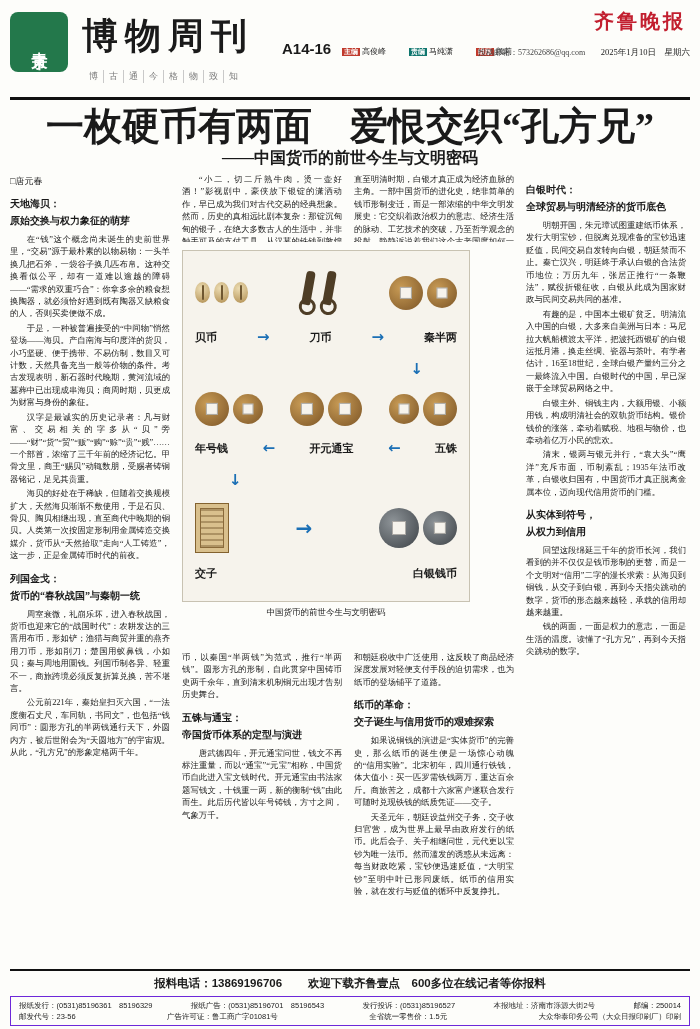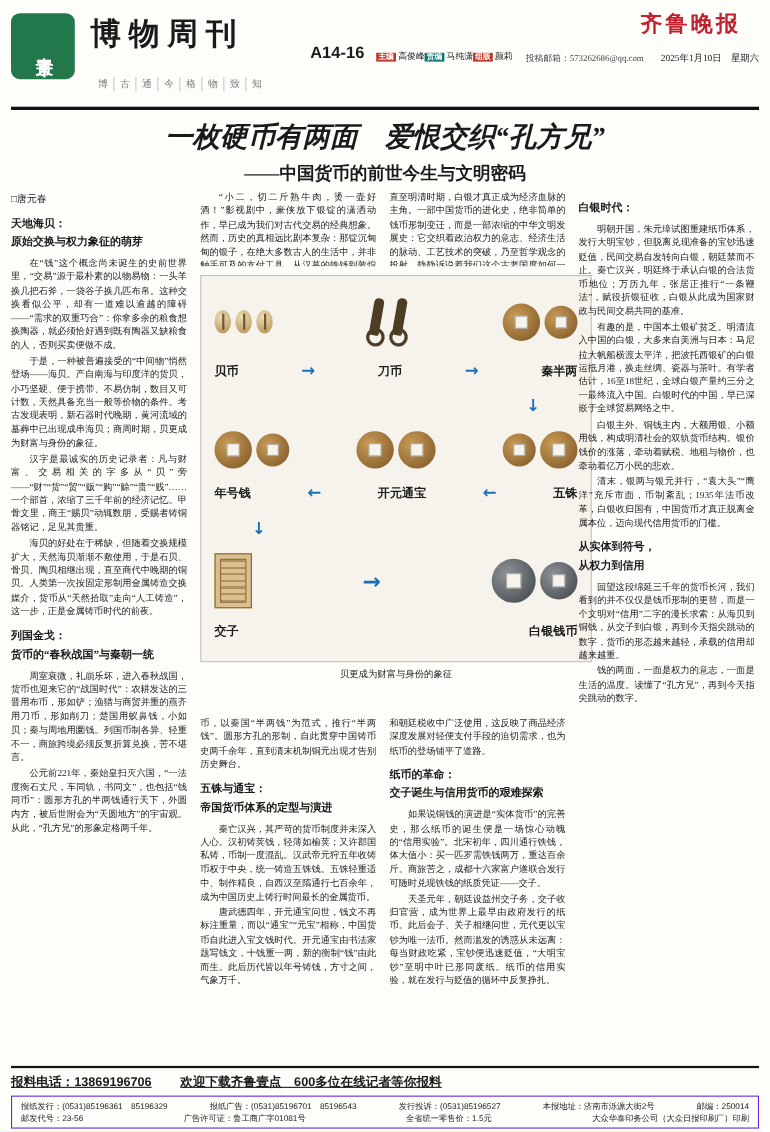--- a/index.html
+++ b/index.html
@@ -5,55 +5,55 @@
   * { box-sizing: border-box; margin: 0; padding: 0; }
   body { background:#888; font-family:"Liberation Serif","DejaVu Serif",serif; }
   .page { width:700px; height:1029px; margin:0 auto; background:#fdfdfa; color:#1a1a1a;
           position:relative; padding:6px 10px; overflow:hidden; }
 
   
   .masthead { position:relative; height:94px; border-bottom:3px solid #111; }
   .logo { position:absolute; left:0; top:6px; width:58px; height:60px; background:#23784b;
           border-radius:8px; color:#fff; display:flex; align-items:center; justify-content:center;
           writing-mode:vertical-rl; font-size:16px; font-weight:bold; letter-spacing:2px; }
-  .section-title { position:absolute; left:72px; top:6px; font-size:28px; font-weight:bold; letter-spacing:7px; }
+  .section-title { position:absolute; left:72px; top:6px; font-size:36px; font-weight:bold; letter-spacing:7px; }
   .motto { position:absolute; left:74px; top:64px; font-size:9px; color:#7a7a7a; display:flex; }
   .motto span { padding:0 5px; border-right:1px solid #c9c9c9; }
   .motto span:last-child { border-right:0; }
   .page-code { position:absolute; left:272px; top:34px; font-size:15px; font-weight:bold;
                font-family:"Liberation Sans",sans-serif; }
-  .staff { position:absolute; left:332px; top:40px; font-size:8px; display:flex; gap:0; align-items:center; }
+  .staff { position:absolute; left:332px; top:40px; font-size:8px; display:flex; gap:23px; align-items:center; }
   .chip .role { color:#fff; background:#c0392b; padding:0 2px; font-size:7px; margin-right:2px; }
   .staff span.chip:nth-of-type(2) .role { background:#0f766e; }
   .email { position:absolute; left:468px; top:41px; font-size:8px; color:#444; }
   .date { position:absolute; right:0; top:41px; font-size:8.5px; }
-  .paper-name { position:absolute; right:16px; top:2px; font-size:20px; font-weight:bold; color:#c21f2f; letter-spacing:3px; }
+  .paper-name { position:absolute; right:4px; top:2px; font-size:20px; font-weight:bold; color:#c21f2f; letter-spacing:3px; }
 
   
   .headline { text-align:center; padding-top:7px; }
-  .headline .title { font-size:25px; font-weight:bold; line-height:38px;font-style:italic; }
+  .headline .title { font-size:38px; font-weight:bold; line-height:38px; }
   .headline .subtitle { font-size:16px; font-weight:bold; margin-top:3px; }
 
   
   .content { position:relative; margin-top:5px; height:790px; }
   .col { position:absolute; width:160px; overflow:hidden; }
   #c1 { left:0; top:0; height:790px; }
   #c2t { left:172px; top:0; height:68px; }
   #c3t { left:344px; top:0; height:68px; }
   #c2b { left:172px; top:478px; height:312px; }
   #c3b { left:344px; top:478px; height:312px; }
   #c4 { left:516px; top:0; height:790px; }
   .byline { font-size:9px; margin:1px 0 6px; }
   .para { font-size:8.4px; line-height:12.4px; text-align:justify; text-indent:2em; margin-bottom:2px; }
   .lead { text-indent:0; }
   .sec-h { margin:7px 0 5px; }
   .h-line { display:block; font-size:10px; font-weight:bold; line-height:17px; }
 
   
-  .figure { position:absolute; left:172px; top:76px; width:356px; }
+  .figure { position:absolute; left:172px; top:76px; width:288px; }
   .fig-box { height:352px; background:#f6f3ec; border:1px solid #c8c2b2; display:flex;
              flex-direction:column; justify-content:space-evenly; padding:6px 12px; }
   .fig-row { display:flex; align-items:center; justify-content:space-between; }
   .group { display:flex; gap:4px; align-items:center; }
   .lab-row { display:flex; align-items:center; justify-content:space-between; font-weight:bold; font-size:11px; }
   .lab { text-align:center; }
   .arr { color:#1b6fb5; font-weight:bold; font-size:15px; font-family:"DejaVu Sans",sans-serif; }
   .arr.big { font-size:20px; }
   .varrow { display:flex; }
   .varrow.right { justify-content:flex-end; padding-right:34px; }
@@ -71,21 +71,21 @@
            position:relative; margin:0 4px 10px; transform:rotate(10deg); }
   .knife::after { content:""; position:absolute; left:-2px; bottom:-10px; width:11px; height:11px;
                   border:3px solid #4e3d26; border-radius:50%; }
   .jiaozi { width:34px; height:50px; background:#d9c08d; border:1px solid #83622f; position:relative; }
   .jiaozi::before { content:""; position:absolute; inset:4px; border:1px solid #8a6a3a;
                     background:repeating-linear-gradient(180deg, rgba(90,60,20,.35) 0 2px, transparent 2px 6px); }
   .fig-caption { text-align:center; font-size:8.5px; margin-top:5px; }
 
   
   .footer { margin-top:5px; border-top:2px solid #111; padding-top:2px; font-family:"Liberation Sans",sans-serif; }
-  .f-row1 { display:flex; gap:26px; font-weight:bold; font-size:11.5px; padding:3px 0;text-decoration:underline; }
+  .f-row1 { display:flex; justify-content:center; gap:26px; font-weight:bold; font-size:11.5px; padding:3px 0; }
   .f-box { border:1px solid #6d28d9; margin-top:2px; padding:3px 8px; font-size:7.5px; color:#222; }
   .f-line { display:flex; justify-content:space-between; line-height:11px; }
 </style>
 </head>
 <body>
 
 <div class="page">
 
   <div class="masthead">
     <div class="logo">青未了</div>
@@ -217,52 +217,52 @@
           <span class="group">
               <i class="coin silver s40"></i>
               <i class="coin silver s34"></i>
             </span>
         </div>
         <div class="lab-row">
           <span class="lab">交子</span>
           <span class="lab">白银钱币</span>
         </div>
       </div>
-      <div class="fig-caption">贝更成为财富与身份的象征</div>
+      <div class="fig-caption">中国货币的前世今生与文明密码</div>
     </div>
 
     <div class="col" id="c2b">
       <p class="para lead">币，以秦国“半两钱”为范式，推行“半两钱”。圆形方孔的形制，自此贯穿中国铸币史两千余年，直到清末机制铜元出现才告别历史舞台。</p>
       <div class="sec-h">
         <span class="h-line">五铢与通宝：</span>
         <span class="h-line">帝国货币体系的定型与演进</span>
       </div>
       <div>
 
-      <p class="para">秦亡汉兴，其严苛的货币制度并未深入人心。汉初铸荚钱，轻薄如榆荚；又许郡国私铸，币制一度混乱。汉武帝元狩五年收铸币权于中央，统一铸造五铢钱。五铢轻重适中、制作精良，自西汉至隋通行七百余年，成为中国历史上铸行时间最长的金属货币。</p>
           <p class="para">唐武德四年，开元通宝问世，钱文不再标注重量，而以“通宝”“元宝”相称，中国货币自此进入宝文钱时代。开元通宝由书法家题写钱文，十钱重一两，新的衡制“钱”由此而生。此后历代皆以年号铸钱，方寸之间，气象万千。</p>
         </div>
     </div>
 
     <div class="col" id="c3b">
       <p class="para lead">和朝廷税收中广泛使用，这反映了商品经济深度发展对轻便支付手段的迫切需求，也为纸币的登场铺平了道路。</p>
       <div class="sec-h">
         <span class="h-line">纸币的革命：</span>
         <span class="h-line">交子诞生与信用货币的艰难探索</span>
       </div>
       <div>
 
       <p class="para">如果说铜钱的演进是“实体货币”的完善史，那么纸币的诞生便是一场惊心动魄的“信用实验”。北宋初年，四川通行铁钱，体大值小：买一匹罗需铁钱两万，重达百余斤。商旅苦之，成都十六家富户遂联合发行可随时兑现铁钱的纸质凭证——交子。</p>
           <p class="para">天圣元年，朝廷设益州交子务，交子收归官营，成为世界上最早由政府发行的纸币。此后会子、关子相继问世，元代更以宝钞为唯一法币。然而滥发的诱惑从未远离：每当财政吃紧，宝钞便迅速贬值，“大明宝钞”至明中叶已形同废纸。纸币的信用实验，就在发行与贬值的循环中反复挣扎。</p>
         </div>
     </div>
 
     <div class="col" id="c4">
       <div class="sec-h">
         <span class="h-line">白银时代：</span>
+        <span class="h-line">全球贸易与明清经济的货币底色</span>
       </div>
       <div>
 
       <p class="para">明朝开国，朱元璋试图重建纸币体系，发行大明宝钞，但脱离兑现准备的宝钞迅速贬值，民间交易自发转向白银，朝廷禁而不止。秦亡汉兴，明廷终于承认白银的合法货币地位；万历九年，张居正推行“一条鞭法”，赋役折银征收，白银从此成为国家财政与民间交易共同的基准。</p>
           <p class="para">有趣的是，中国本土银矿贫乏。明清流入中国的白银，大多来自美洲与日本：马尼拉大帆船横渡太平洋，把波托西银矿的白银运抵月港，换走丝绸、瓷器与茶叶。有学者估计，16至18世纪，全球白银产量约三分之一最终流入中国。白银时代的中国，早已深嵌于全球贸易网络之中。</p>
           <p class="para">白银主外、铜钱主内，大额用银、小额用钱，构成明清社会的双轨货币结构。银价钱价的涨落，牵动着赋税、地租与物价，也牵动着亿万小民的悲欢。</p>
           <p class="para">清末，银两与银元并行，“袁大头”“鹰洋”充斥市面，币制紊乱；1935年法币改革，白银收归国有，中国货币才真正脱离金属本位，迈向现代信用货币的门槛。</p>
         </div>
       <div class="sec-h">
         <span class="h-line">从实体到符号，</span>

